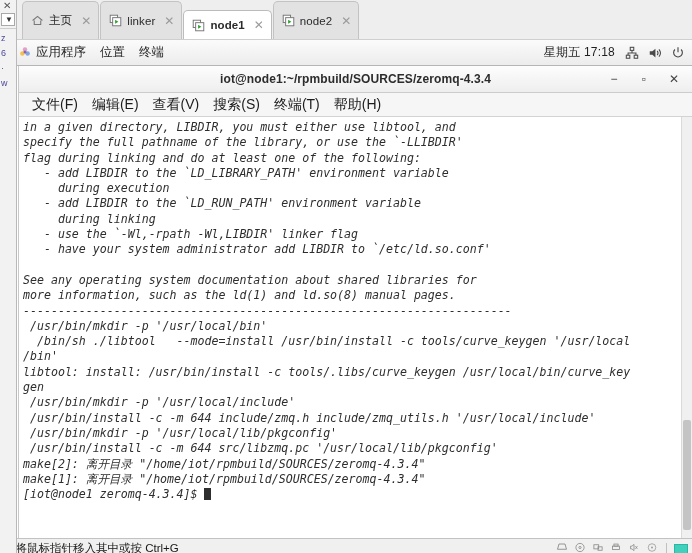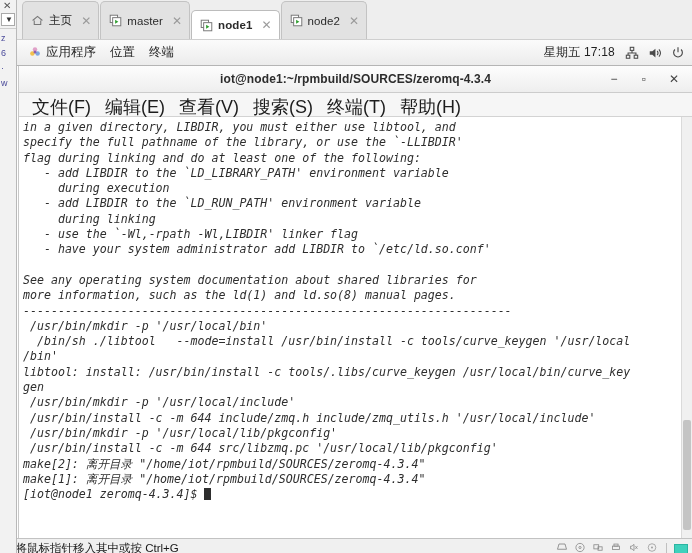--- a/index.html
+++ b/index.html
@@ -99,21 +99,21 @@
   .ic { width: 13px; height: 13px; display: inline-block; position: relative; flex: 0 0 auto;}
   svg { display: block; }
 
   
   .gnome-panel {
     height: 26px;
     background: linear-gradient(#fbfbfb, #ececec);
     border-bottom: 1px solid #b5b5b5;
     display: flex;
     align-items: center;
-    padding-left: 22px;
+    padding-left: 12px;
     padding-right: 8px;
     font-size: 12.5px;
     color: #1f1f1f;
     flex: 0 0 auto;
     position: relative;
     z-index: 10;
   }
   .gp-item {
     padding: 2px 7px;
     cursor: default;
@@ -180,23 +180,23 @@
     display: flex; align-items: center; justify-content: center;
     color: #444;
     font-size: 12px;
     cursor: default;
   }
   .term-menubar {
     height: 24px;
     background: #f6f6f6;
     border-bottom: 1px solid #d3d3d3;
     display: flex;
-    align-items: flex-start;
+    align-items: flex-end;
     padding-left: 6px;
-    font-size: 18px;
+    font-size: 14px;
     color: #1c1c1c;
     flex: 0 0 auto;
   }
   .tm-item { padding: 2px 7px; cursor: default; white-space: nowrap; }
 
   .term-body {
     flex: 1 1 auto;
     background: #ffffff;
     position: relative;
     display: flex;
@@ -359,21 +359,21 @@
       </div>
 
       <div class="tab">
         <span class="ic">
           <svg width="13" height="13" viewBox="0 0 16 16">
             <rect x="1.5" y="1.5" width="9" height="9" fill="#fff" stroke="#777" stroke-width="1.2"></rect>
             <rect x="4.5" y="4.5" width="10" height="10" fill="#fff" stroke="#777" stroke-width="1.2"></rect>
             <path d="M7.5 7 L11.5 9.5 L7.5 12 Z" fill="#2f9e2f"></path>
           </svg>
         </span>
-        <span class="tab-label">master</span>
+        <span class="tab-label">linker</span>
         <span class="tab-close">✕</span>
       </div>
 
       <div class="tab active">
         <span class="ic">
           <svg width="13" height="13" viewBox="0 0 16 16">
             <rect x="1.5" y="1.5" width="9" height="9" fill="#fff" stroke="#777" stroke-width="1.2"></rect>
             <rect x="4.5" y="4.5" width="10" height="10" fill="#fff" stroke="#777" stroke-width="1.2"></rect>
             <path d="M7.5 7 L11.5 9.5 L7.5 12 Z" fill="#2f9e2f"></path>
           </svg>

